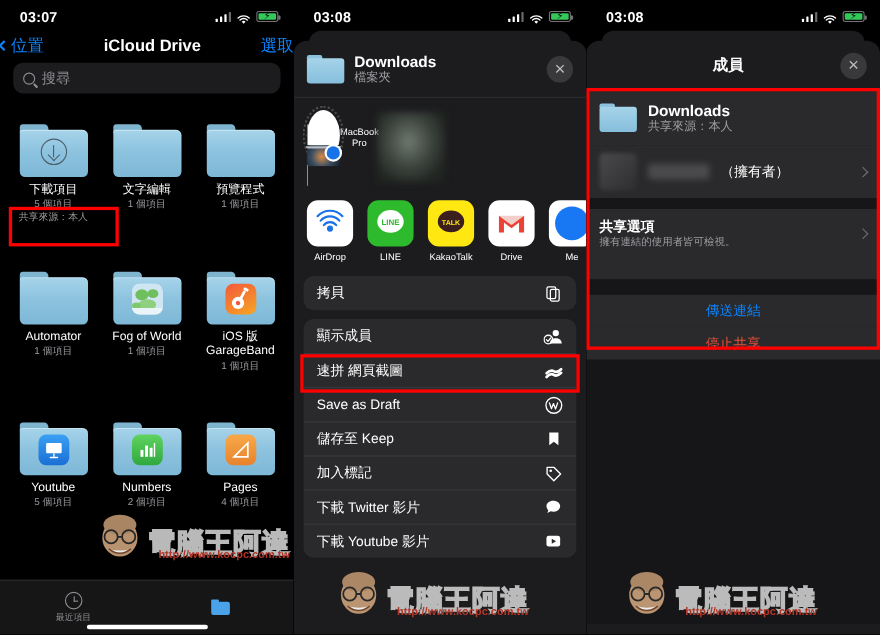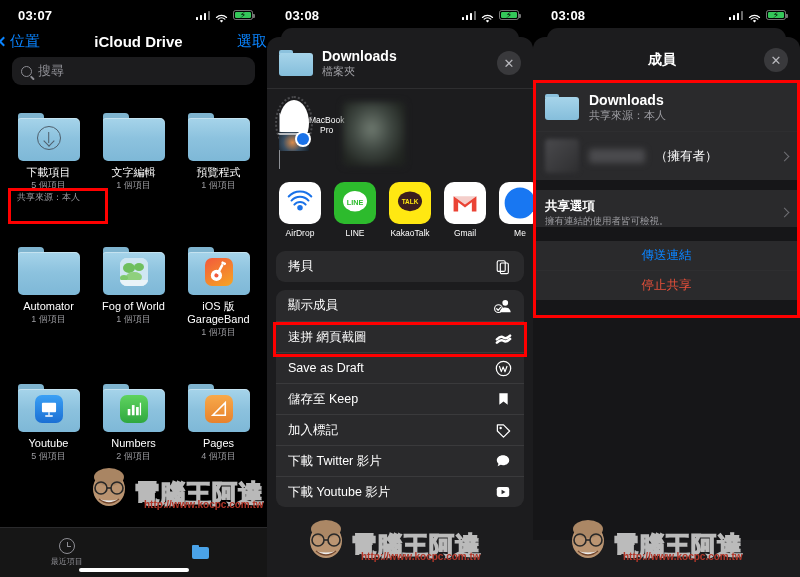--- a/index.html
+++ b/index.html
@@ -149,21 +149,21 @@
   
   .mem-row { display:flex; align-items:center; gap:10px; padding:9px 12px;
      background:#2a2a2c; }
   .mem-avatar { width:34px; height:34px; border-radius:4px;
      background:linear-gradient(135deg,#4a4a4d,#2e2e30); filter:blur(2px); flex:0 0 auto; }
   .mem-blurname { width:56px; height:14px; border-radius:3px; background:#4b4b4e;
      filter:blur(3px); }
   .mem-owner { color:#fff; font-size:12.5px; }
   .chev-r { width:7px; height:7px; border-right:1.8px solid #6f6f74;
      border-top:1.8px solid #6f6f74; transform:rotate(45deg); margin-left:auto; flex:0 0 auto; }
-  .opt-row { background:#2a2a2c; padding:8px 12px 0; display:flex; align-items:center; }
+  .opt-row { background:#2a2a2c; padding:8px 12px 27px; display:flex; align-items:center; }
   .opt-t { color:#fff; font-size:12.5px; font-weight:700; line-height:16px; }
   .opt-s { color:#9c9ca1; font-size:9.5px; line-height:13px; }
   .gapdark { height:14px; background:#161618; }
   .btn-row { background:#2a2a2c; height:29px; display:flex; align-items:center;
      justify-content:center; font-size:12.5px; }
 
   
   .hl { position:absolute; border:3px solid #ff0000; pointer-events:none; }
 
   
@@ -441,21 +441,21 @@
           </span>
           <span class="app-name">KakaoTalk</span>
         </div>
         <div class="app-item">
           <span class="app-sq" style="background:#fff;">
             <svg viewBox="0 0 42 42" width="32" height="32">
                 <path d="M6 12 v20 h6 V20 l9 7 9-7 v12 h6 V12 l-15 11z" fill="#ea4335"></path>
                 <path d="M6 12 h30 l-15 11z" fill="#d33b2c" opacity=".25"></path>
               </svg>
           </span>
-          <span class="app-name">Gmail</span>
+          <span class="app-name">Drive</span>
         </div>
         <div class="app-item">
           <span class="app-sq" style="background:#fff;">
             <svg viewBox="0 0 42 42" width="38" height="38">
                 <circle cx="21" cy="21" r="17" fill="#1877f2"></circle>
               </svg>
           </span>
           <span class="app-name">Me</span>
         </div>
       </div>

